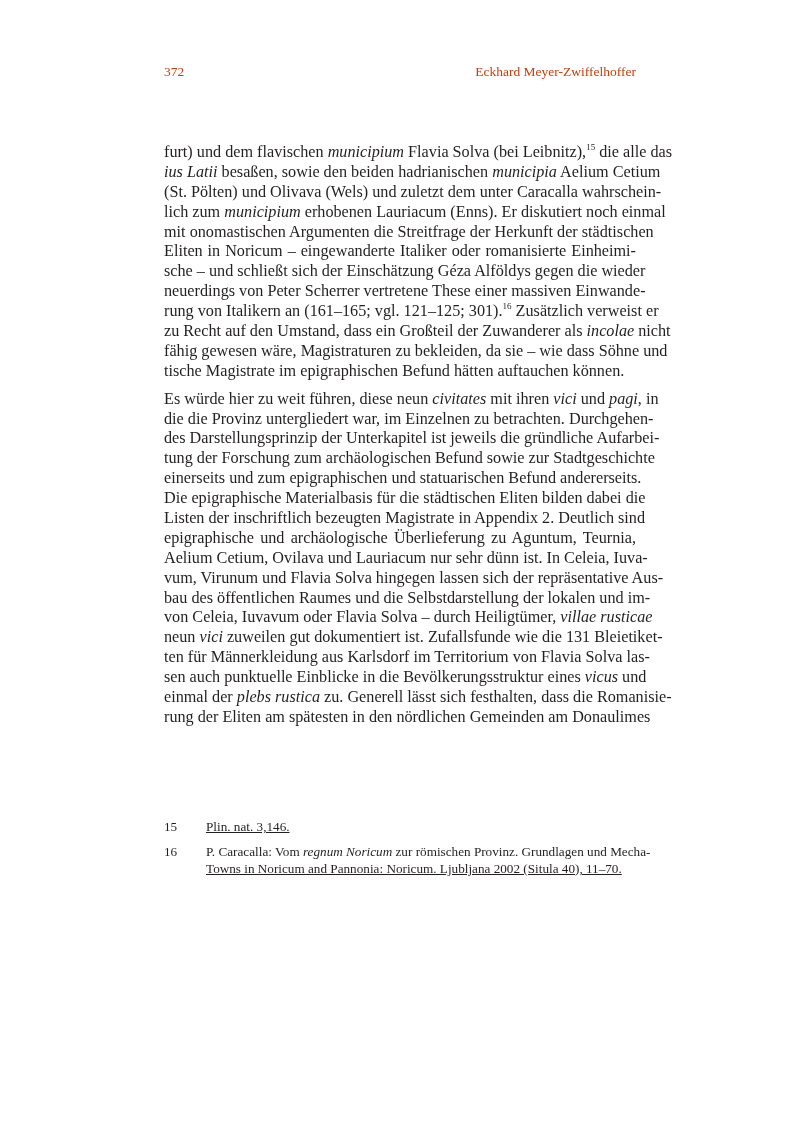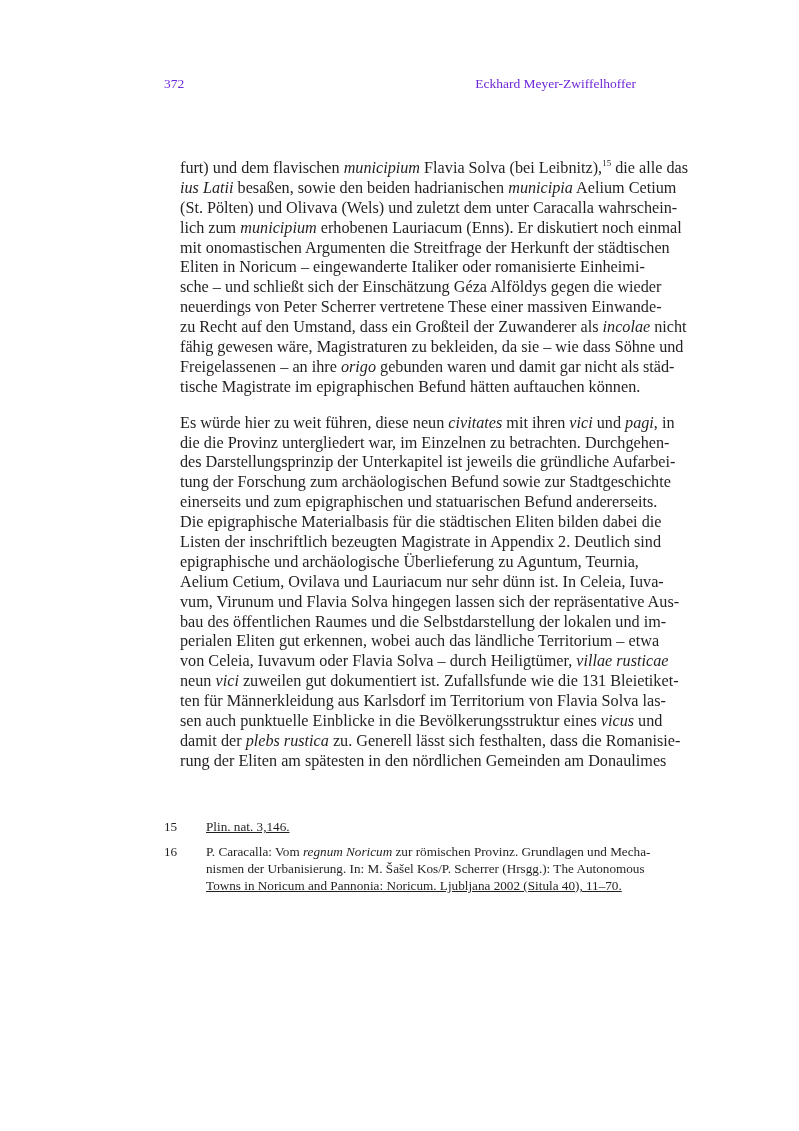--- a/index.html
+++ b/index.html
@@ -1,22 +1,22 @@
 <!DOCTYPE html>
 <html><head>
 <meta charset="utf-8">
 <style>
   html, body { margin: 0; padding: 0; background: #ffffff; }
   body { width: 799px; height: 1131px; position: relative; overflow: hidden; }
   .page { position: absolute; left: 0; top: 0; width: 799px; height: 1131px; background: #fff; color: #231f20; font-family: "Liberation Serif", "DejaVu Serif", serif; }
-  .header { position: absolute; top: 76px; left: 164px; width: 472px; height: 20px; font-size: 13.5px; color: #6d28d9; }
+  .header { position: absolute; top: 64px; left: 164px; width: 472px; height: 20px; font-size: 13.5px; color: #c2410c; }
   .header .pnum { position: absolute; left: 0; top: 0; }
   .header .running { position: absolute; left: 0; right: 0; text-align: right; top: 0; }
   .body { position: absolute; left: 164px; top: 143px; width: 472px; font-size: 16.2px; line-height: 19.9px; }
-  .body p { margin: 16px; text-align: justify; hyphens: manual; }
+  .body p { margin: 0; text-align: justify; hyphens: manual; }
   .body p + p { margin-top: 8px; }
   .body .line { display: block; text-align: justify; text-align-last: justify; height: 19.9px; white-space: nowrap; }
   .body .line.last { text-align-last: left; }
   i { font-style: italic; }
   sup { font-size: 9px; vertical-align: 0; position: relative; top: -7px; line-height: 0; }
   .footnotes { position: absolute; left: 164px; top: 818px; width: 472px; font-size: 13.2px; line-height: 17px; }
   .fn { position: relative; padding-left: 42px; margin-bottom: 8px; }
   .fn .num { position: absolute; left: 0; top: 0; }
   .fn .line { display: block; text-align: justify; text-align-last: justify; white-space: nowrap; }
   .fn .line.last { text-align-last: left; text-decoration: underline; }
@@ -33,52 +33,50 @@
   <div class="body" id="body">
       <p>
         <span class="line"><span>furt) und dem flavischen </span><i>municipium</i><span> Flavia Solva (bei Leibnitz),</span><sup>15</sup><span> die alle das</span></span>
         <span class="line"><i>ius Latii</i><span> besaßen, sowie den beiden hadrianischen </span><i>municipia</i><span> Aelium Cetium</span></span>
         <span class="line"><span>(St. Pölten) und Olivava (Wels) und zuletzt dem unter Caracalla wahrschein-</span></span>
         <span class="line"><span>lich zum </span><i>municipium</i><span> erhobenen Lauriacum (Enns). Er diskutiert noch einmal</span></span>
         <span class="line"><span>mit onomastischen Argumenten die Streitfrage der Herkunft der städtischen</span></span>
         <span class="line"><span>Eliten in Noricum – eingewanderte Italiker oder romanisierte Einheimi-</span></span>
         <span class="line"><span>sche – und schließt sich der Einschätzung Géza Alföldys gegen die wieder</span></span>
         <span class="line"><span>neuerdings von Peter Scherrer vertretene These einer massiven Einwande-</span></span>
+        <span class="line"><span>rung von Italikern an (161–165; vgl. 121–125; 301).</span><sup>16</sup><span> Zusätzlich verweist er</span></span>
         <span class="line"><span>zu Recht auf den Umstand, dass ein Großteil der Zuwanderer als </span><i>incolae</i><span> nicht</span></span>
         <span class="line"><span>fähig gewesen wäre, Magistraturen zu bekleiden, da sie – wie dass Söhne und</span></span>
-        <span class="line"><span>Freigelassenen – an ihre </span><i>origo</i><span> gebunden waren und damit gar nicht als städ-</span></span>
         <span class="line last"><span>tische Magistrate im epigraphischen Befund hätten auftauchen können.</span></span>
       </p>
       <p>
         <span class="line"><span>Es würde hier zu weit führen, diese neun </span><i>civitates</i><span> mit ihren </span><i>vici</i><span> und </span><i>pagi</i><span>, in</span></span>
         <span class="line"><span>die die Provinz untergliedert war, im Einzelnen zu betrachten. Durchgehen-</span></span>
         <span class="line"><span>des Darstellungsprinzip der Unterkapitel ist jeweils die gründliche Aufarbei-</span></span>
         <span class="line"><span>tung der Forschung zum archäologischen Befund sowie zur Stadtgeschichte</span></span>
         <span class="line"><span>einerseits und zum epigraphischen und statuarischen Befund andererseits.</span></span>
         <span class="line"><span>Die epigraphische Materialbasis für die städtischen Eliten bilden dabei die</span></span>
         <span class="line"><span>Listen der inschriftlich bezeugten Magistrate in Appendix 2. Deutlich sind</span></span>
         <span class="line"><span>epigraphische und archäologische Überlieferung zu Aguntum, Teurnia,</span></span>
         <span class="line"><span>Aelium Cetium, Ovilava und Lauriacum nur sehr dünn ist. In Celeia, Iuva-</span></span>
         <span class="line"><span>vum, Virunum und Flavia Solva hingegen lassen sich der repräsentative Aus-</span></span>
         <span class="line"><span>bau des öffentlichen Raumes und die Selbstdarstellung der lokalen und im-</span></span>
-        <span class="line"><span>perialen Eliten gut erkennen, wobei auch das ländliche Territorium – etwa</span></span>
         <span class="line"><span>von Celeia, Iuvavum oder Flavia Solva – durch Heiligtümer, </span><i>villae rusticae</i></span>
         <span class="line"><span>neun </span><i>vici</i><span> zuweilen gut dokumentiert ist. Zufallsfunde wie die 131 Bleietiket-</span></span>
         <span class="line"><span>ten für Männerkleidung aus Karlsdorf im Territorium von Flavia Solva las-</span></span>
         <span class="line"><span>sen auch punktuelle Einblicke in die Bevölkerungsstruktur eines </span><i>vicus</i><span> und</span></span>
-        <span class="line"><span>damit der </span><i>plebs rustica</i><span> zu. Generell lässt sich festhalten, dass die Romanisie-</span></span>
+        <span class="line"><span>einmal der </span><i>plebs rustica</i><span> zu. Generell lässt sich festhalten, dass die Romanisie-</span></span>
         <span class="line"><span>rung der Eliten am spätesten in den nördlichen Gemeinden am Donaulimes</span></span>
       </p>
     </div>
 
   <div class="footnotes" id="footnotes">
       <div class="fn">
         <span class="num">15</span>
         <span class="line last"><span>Plin. nat. 3,146.</span></span>
       </div>
       <div class="fn">
         <span class="num">16</span>
         <span class="line"><span>P. Caracalla: Vom </span><i>regnum Noricum</i><span> zur römischen Provinz. Grundlagen und Mecha-</span></span>
-        <span class="line"><span>nismen der Urbanisierung. In: M. Šašel Kos/P. Scherrer (Hrsgg.): The Autonomous</span></span>
         <span class="line last"><span>Towns in Noricum and Pannonia: Noricum. Ljubljana 2002 (Situla 40), 11–70.</span></span>
       </div>
     </div>
 </div>
 
 </body></html>

